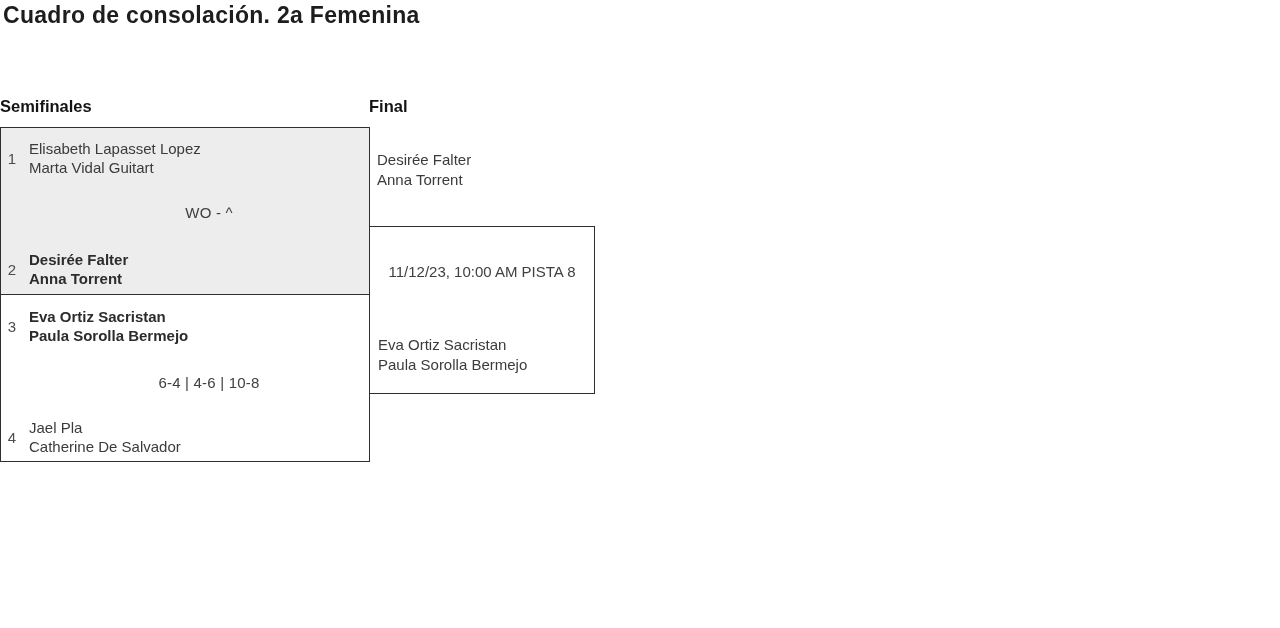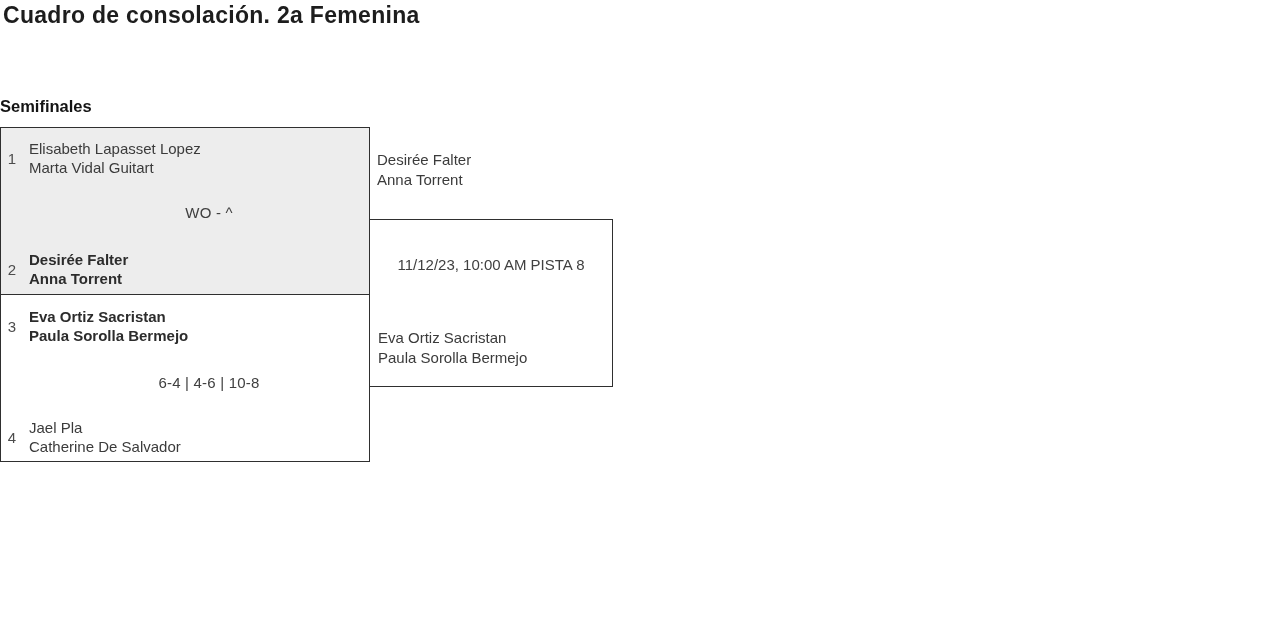--- a/index.html
+++ b/index.html
@@ -31,21 +31,21 @@
     position: absolute; top: 97px; text-align: left;
     font-size: 16.5px; font-weight: 700; color: #141414;
   }
   .label-sf    { left: 0;     width: 370px; }
   .label-final { left: 369px; width: 226px; }
 
   
   .match { position: absolute; border: 1px solid #2f2f2f; background: #ffffff; }
   .sf1       { left: 0;     top: 127px; width: 370px; height: 168px; background: #ededed; }
   .sf2       { left: 0;     top: 294px; width: 370px; height: 168px; }
-  .final-box { left: 369px; top: 219px; width: 244px; height: 168px; }
+  .final-box { left: 369px; top: 226px; width: 226px; height: 168px; }
 
   .team-row { position: absolute; left: 0; display: flex; align-items: center; width: 100%; }
   .seed {
     flex: 0 0 22px; width: 22px; text-align: center;
     font-size: 15px; color: #4c4c4c;
   }
   .players { font-size: 15px; line-height: 19px; color: #3b3b3b; margin-left: 6px; }
   .players.bold { font-weight: 700; color: #2c2c2c; }
   .players div { white-space: nowrap; }
 
@@ -79,20 +79,21 @@
 <body>
 
 <div class="stage">
 
   <div class="title">
     <div>Cuadro de consolación. 2a Femenina</div>
   </div>
 
 
   <div class="round-label label-sf">Semifinales</div>
+  <div class="round-label label-final">Final</div>
 
   <div class="match sf1">
     <div class="team-row row-top">
       <span class="seed">1</span>
       <div class="players">
         <div>Elisabeth Lapasset Lopez</div>
         <div>Marta Vidal Guitart</div>
       </div>
     </div>
     <div class="score score-sf1">WO - ^</div>

